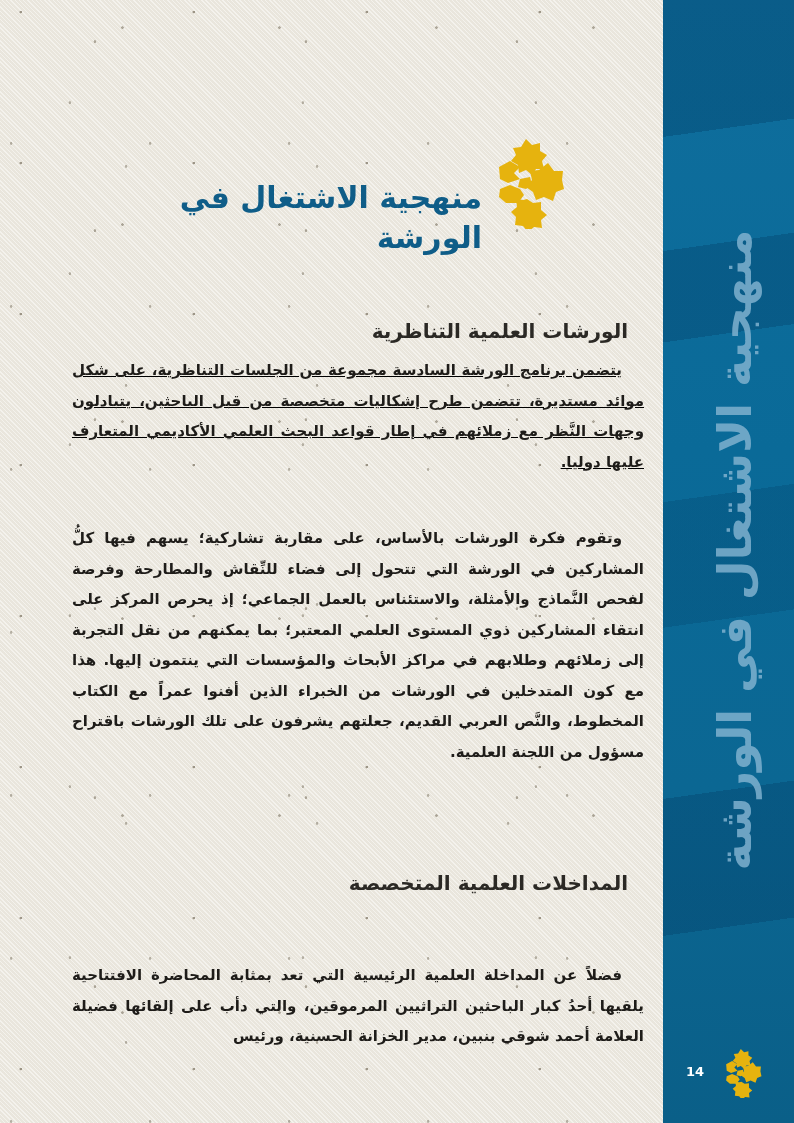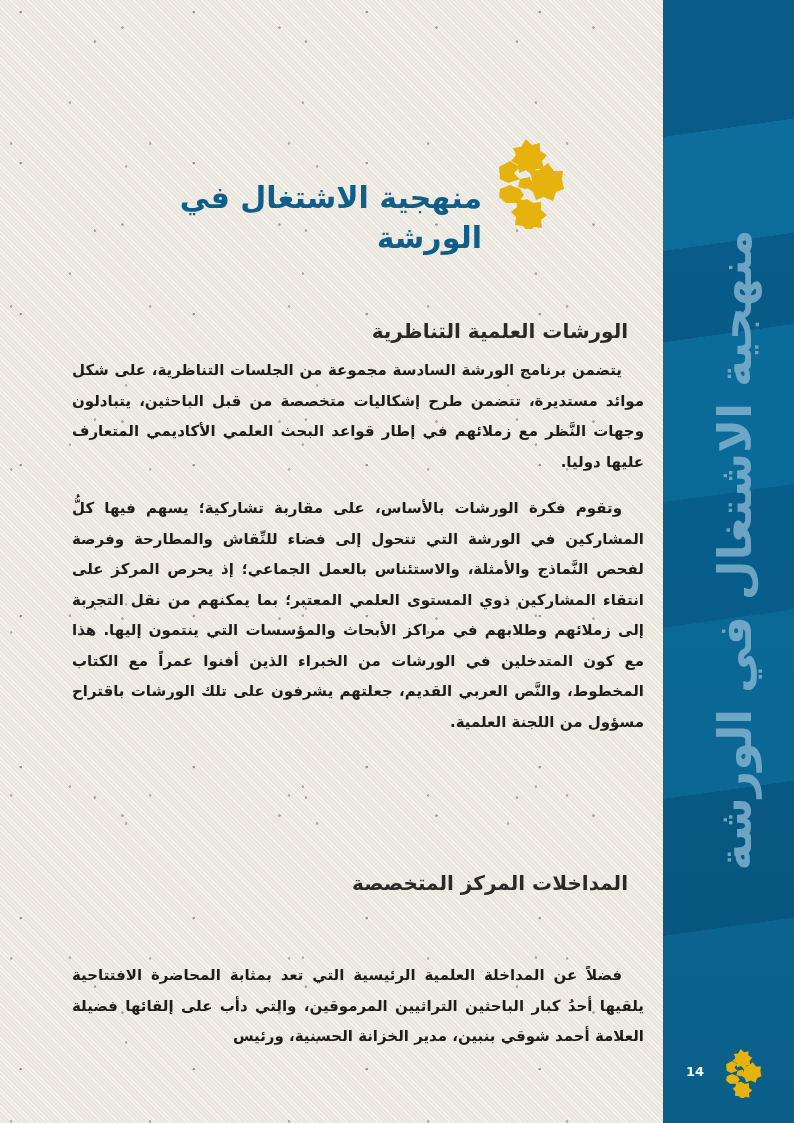--- a/index.html
+++ b/index.html
@@ -80,29 +80,29 @@
     <polygon points="4,52 14,48 24,52 28,58 22,66 10,66 3,60"></polygon>
     <polygon points="24,42 34,40 36,48 30,52 22,50"></polygon>
   </g>
 </svg>
 
 <h1 class="page-title">منهجية الاشتغال في الورشة</h1>
 
 <div class="content" style="top:300px;">
   <h2 class="section-heading">الورشات العلمية التناظرية</h2>
 </div>
-<div class="content" style="top:355px;">
+<div class="content" style="top:355px;text-decoration:underline;">
   <p class="para">يتضمن برنامج الورشة السادسة مجموعة من الجلسات التناظرية، على شكل موائد مستديرة، تتضمن طرح إشكاليات متخصصة من قبل الباحثين، يتبادلون وجهات النَّظر مع زملائهم في إطار قواعد البحث العلمي الأكاديمي المتعارف عليها دوليا.</p>
 </div>
-<div class="content" style="top:493px;">
+<div class="content" style="top:523px;">
   <p class="para">وتقوم فكرة الورشات بالأساس، على مقاربة تشاركية؛ يسهم فيها كلُّ المشاركين في الورشة التي تتحول إلى فضاء للنِّقاش والمطارحة وفرصة لفحص النَّماذج والأمثلة، والاستئناس بالعمل الجماعي؛ إذ يحرص المركز على انتقاء المشاركين ذوي المستوى العلمي المعتبر؛ بما يمكنهم من نقل التجربة إلى زملائهم وطلابهم في مراكز الأبحاث والمؤسسات التي ينتمون إليها. هذا مع كون المتدخلين في الورشات من الخبراء الذين أفنوا عمراً مع الكتاب المخطوط، والنَّص العربي القديم، جعلتهم يشرفون على تلك الورشات باقتراح مسؤول من اللجنة العلمية.</p>
 </div>
 
 <div class="content" style="top:852px;">
-  <h2 class="section-heading">المداخلات المركز المتخصصة</h2>
+  <h2 class="section-heading">المداخلات العلمية المتخصصة</h2>
 </div>
 <div class="content" style="top:960px;">
   <p class="para">فضلاً عن المداخلة العلمية الرئيسية التي تعد بمثابة المحاضرة الافتتاحية يلقيها أحدُ كبار الباحثين التراثيين المرموقين، والتي دأب على إلقائها فضيلة العلامة أحمد شوقي بنبين، مدير الخزانة الحسنية، ورئيس</p>
 </div>
 
 <div class="page-num">14</div>
 
 <svg class="footer-logo" viewBox="0 0 68 92">
   <g fill="#e6b30e">
     <polygon points="30,2 36,8 44,6 44,14 51,18 46,24 48,32 40,32 36,38 30,33 23,36 22,28 15,24 20,18 17,11 25,10"></polygon>

